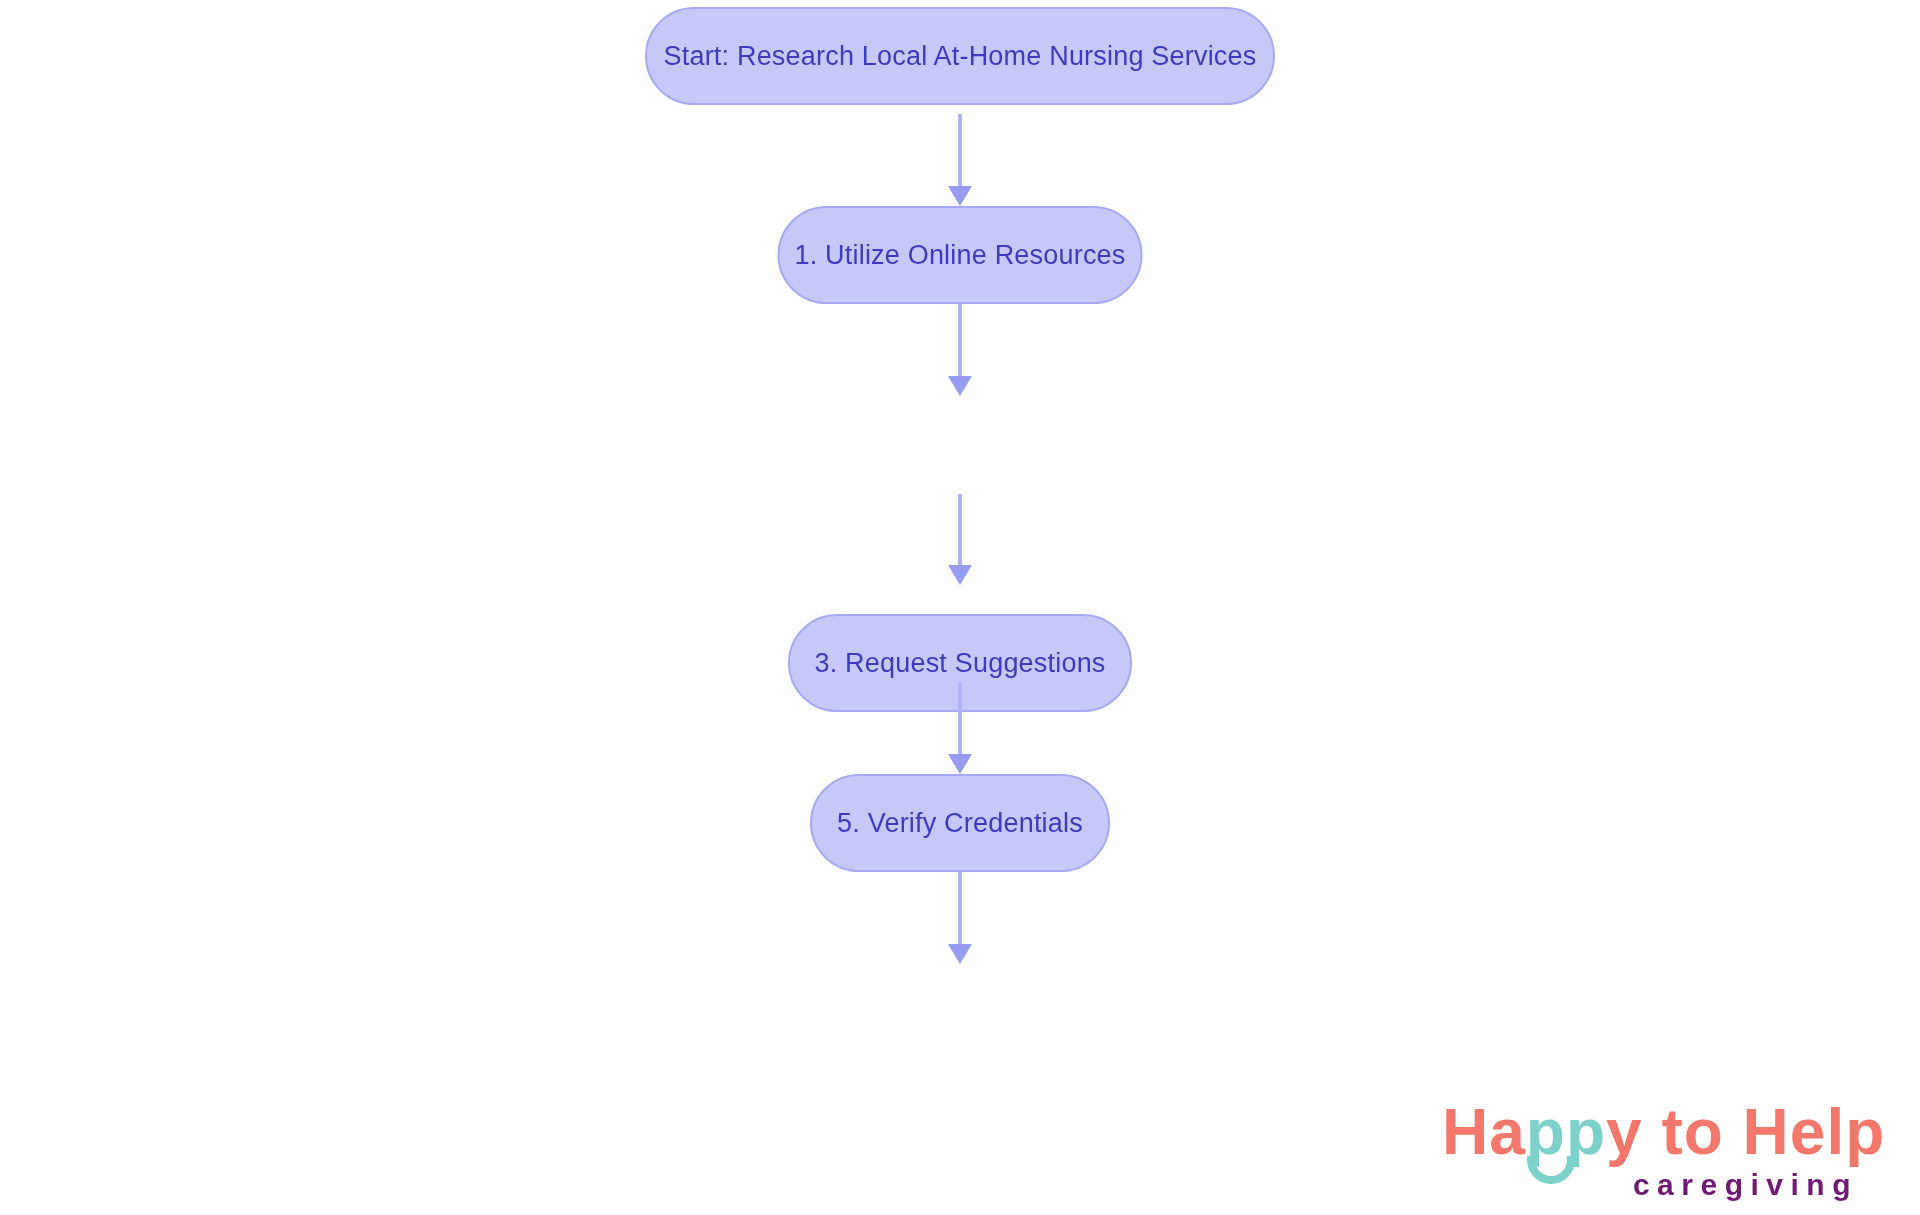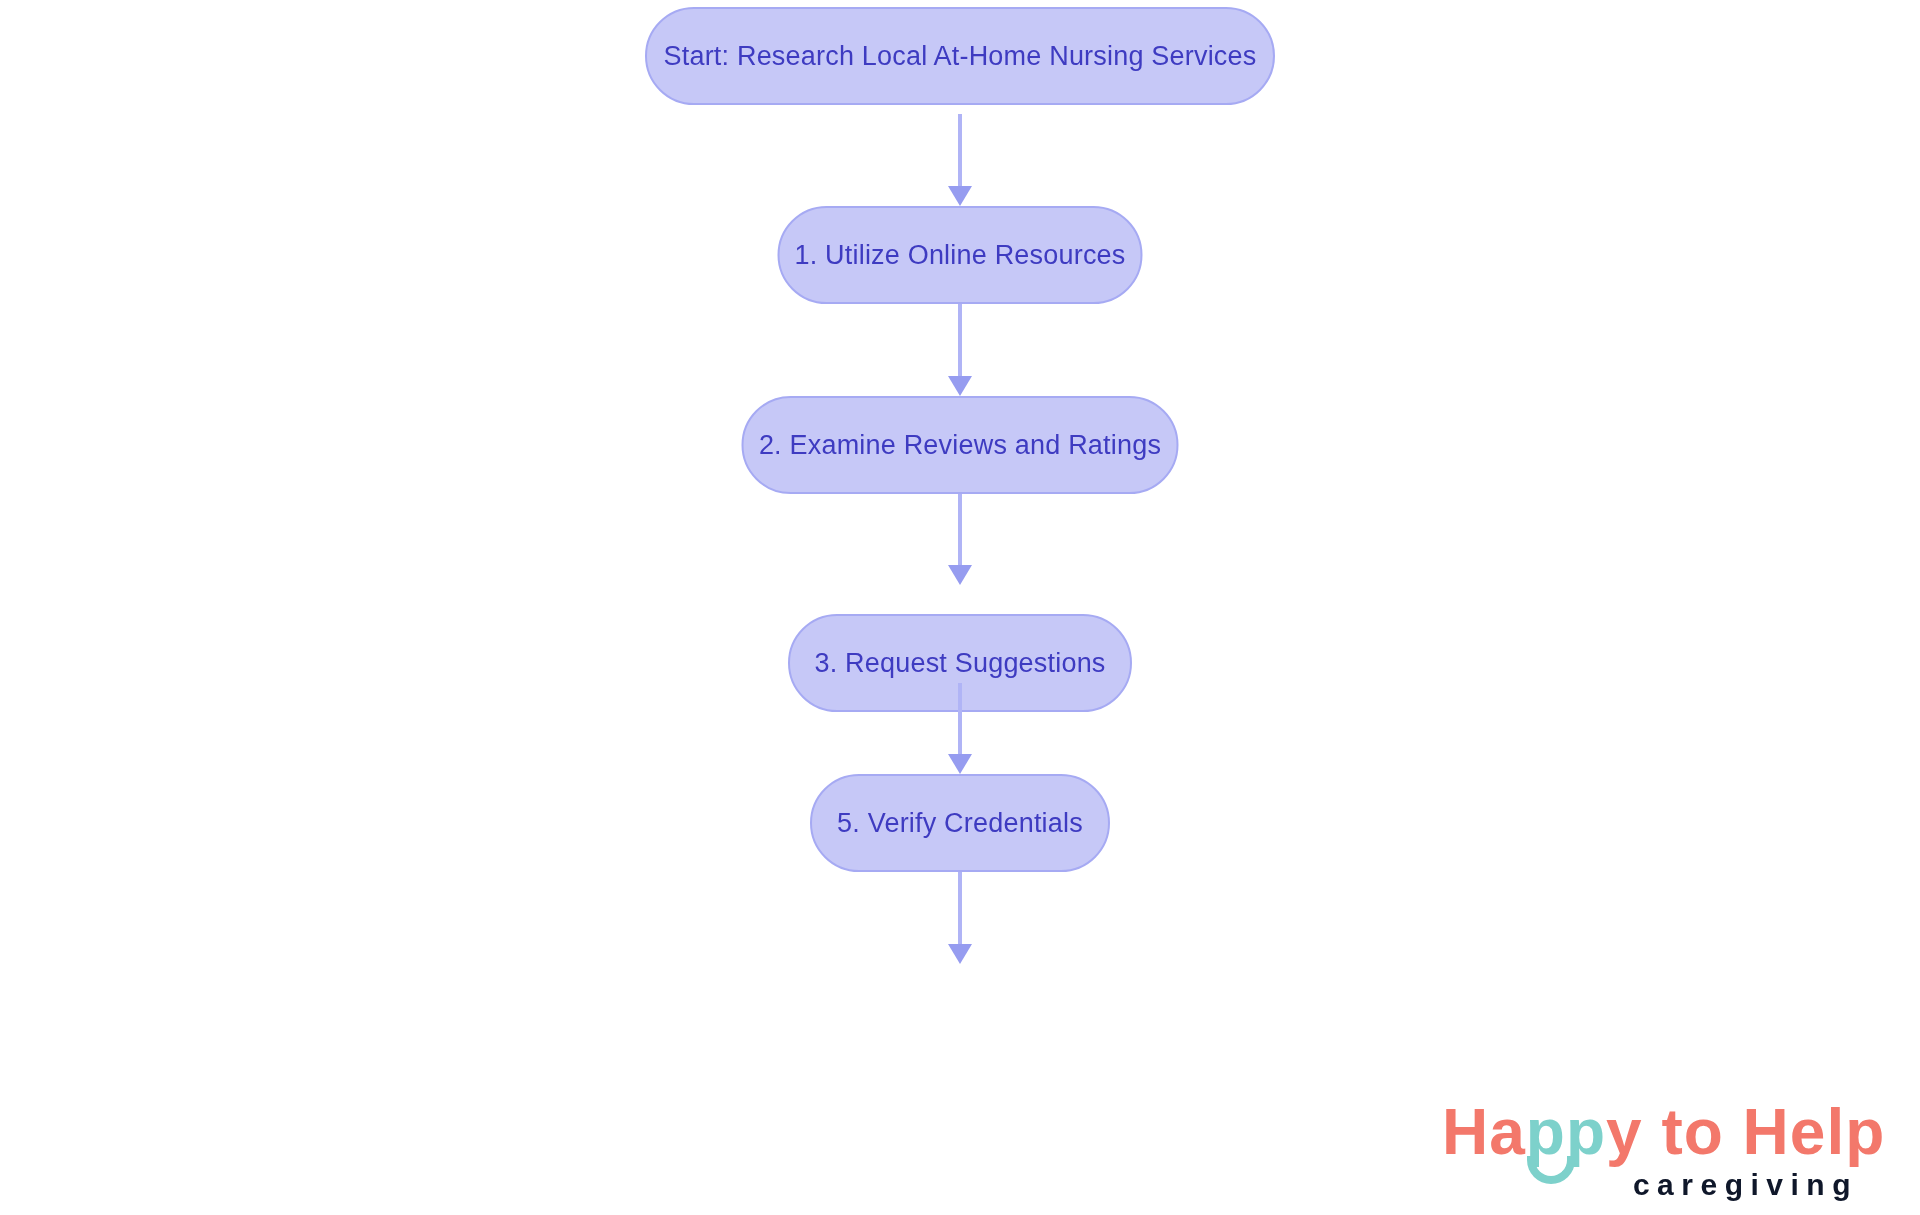--- a/index.html
+++ b/index.html
@@ -94,21 +94,21 @@
     border-top:none;
     border-radius:0 0 26px 26px;
   }
   .tagline {
     margin-top:4px;
     padding-right:46px;
     text-align:right;
     font-size:30px;
     font-weight:bold;
     letter-spacing:7.5px;
-    color:#0f172a;
+    color:#701a75;
   }
 </style>
 </head>
 <body>
 
 <div class="canvas">
 
   <div class="node n0">
       <span class="node-label">Start: Research Local At-Home Nursing Services</span>
     </div>
@@ -120,23 +120,20 @@
 
   <div class="node n1">
       <span class="node-label">1. Utilize Online Resources</span>
     </div>
 
   <div class="arrow a1">
       <div class="arrow-line"></div>
       <div class="arrow-head"></div>
     </div>
 
-  <div class="node n2">
-      <span class="node-label">2. Examine Reviews and Ratings</span>
-    </div>
 
   <div class="arrow a2">
       <div class="arrow-line"></div>
       <div class="arrow-head"></div>
     </div>
 
   <div class="node n3">
       <span class="node-label">3. Request Suggestions</span>
     </div>
 

